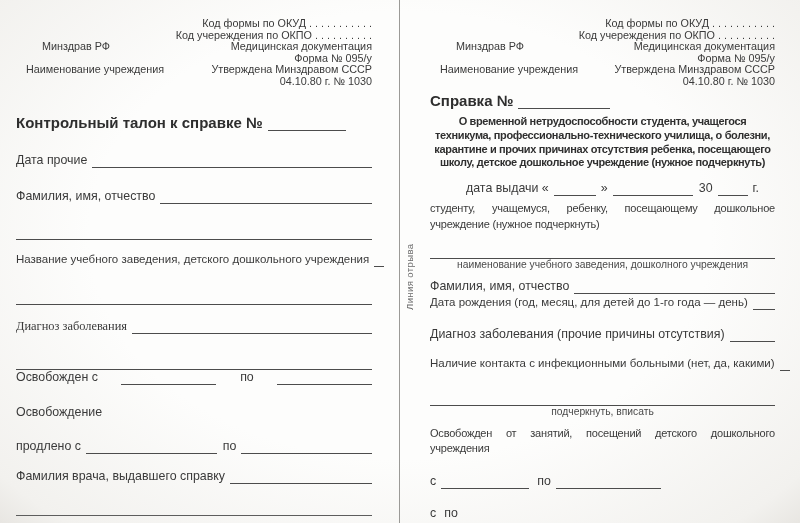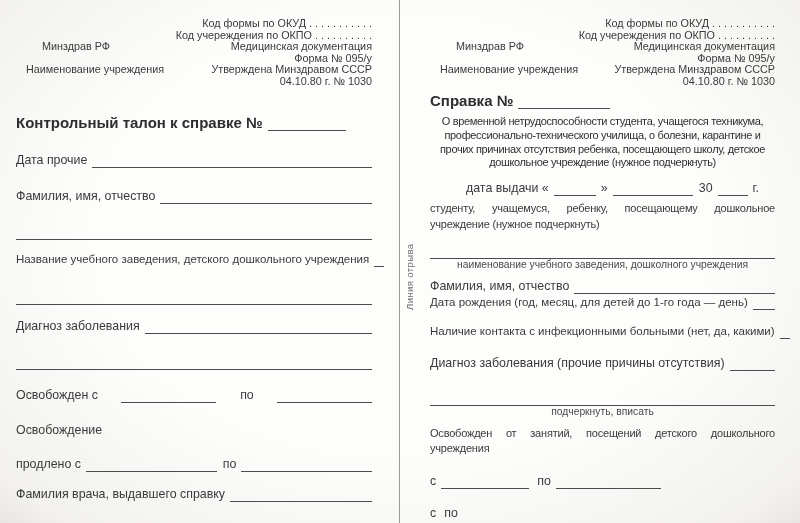--- a/index.html
+++ b/index.html
@@ -30,21 +30,21 @@
   
   .row{display:flex;align-items:flex-end;font-size:12.4px;line-height:15px;}
   .row .lbl{white-space:nowrap;}
   .line{flex:1 1 auto;border-bottom:1px solid #4c4c4c;height:13px;min-width:10px;margin-left:5px;}
   .line.fixed{flex:0 0 auto;}
   .fullline{border-bottom:1px solid #4c4c4c;height:13px;}
   .fullline.thin{border-bottom-color:#5d5d5d;}
   .caption{font-size:10.3px;color:#4a4a4a;text-align:center;line-height:12px;}
   .title-row{display:flex;justify-content:flex-start;align-items:flex-end;font-weight:bold;font-size:15px;color:#2e2e2e;}
   .title-row .line{flex:0 0 auto;}
-  .bold-par{font-weight:normal;font-size:11px;letter-spacing:-.35px;text-align:center;line-height:13.8px;color:#2f2f2f;padding:0 2px;}
+  .bold-par{font-weight:bold;font-size:11px;letter-spacing:-.35px;text-align:center;line-height:13.8px;color:#2f2f2f;padding:0 2px;}
   .justify{text-align:justify;}
   .justify-all{text-align:justify;text-align-last:justify;}
   .small-lbl{font-size:11.5px;}
   .tiny-lbl{font-size:11px;letter-spacing:-.2px;}
 </style>
 </head>
 <body>
 
 <div class="paper">
 
@@ -80,28 +80,28 @@
 
     <div class="fullline" style="margin-top:22px;"></div>
 
     <div class="row small-lbl" style="margin-top:12px;">
       <span class="lbl small-lbl">Название учебного заведения, детского дошкольного учреждения</span>
       <span class="line"></span>
     </div>
 
     <div class="fullline" style="margin-top:24px;"></div>
 
-    <div class="row" style="margin-top:14px;">
+    <div class="row" style="margin-top:14px;font-family:Liberation Serif, serif;">
       <span class="lbl">Диагноз заболевания</span>
       <span class="line"></span>
     </div>
 
     <div class="fullline" style="margin-top:22px;"></div>
 
-    <div class="row" style="margin-top:18px;gap:18px;">
+    <div class="row" style="margin-top:0;gap:18px;">
       <span class="lbl">Освобожден с</span>
       <span class="line"></span>
       <span class="lbl" style="margin-left:6px;">по</span>
       <span class="line"></span>
     </div>
 
     <div class="row" style="margin-top:20px;">
       <span class="lbl">Освобождение</span>
     </div>
 
@@ -164,27 +164,27 @@
     <div class="row" style="margin-top:8px;">
       <span class="lbl">Фамилия, имя, отчество</span>
       <span class="line"></span>
     </div>
 
     <div class="row" style="margin-top:1px;">
       <span class="lbl small-lbl">Дата рождения (год, месяц, для детей до 1-го года — день)</span>
       <span class="line"></span>
     </div>
 
+    <div class="row" style="margin-top:17px;">
+      <span class="lbl">Диагноз заболевания (прочие причины отсутствия)</span>
+      <span class="line"></span>
+    </div>
+
     <div class="row" style="margin-top:14px;">
       <span class="lbl small-lbl">Наличие контакта с инфекционными больными (нет, да, какими)</span>
-      <span class="line"></span>
-    </div>
-
-    <div class="row" style="margin-top:17px;">
-      <span class="lbl">Диагноз заболевания (прочие причины отсутствия)</span>
       <span class="line"></span>
     </div>
 
     <div class="fullline" style="margin-top:21px;"></div>
     <div class="caption">подчеркнуть, вписать</div>
 
     <div class="justify-all tiny-lbl" style="margin-top:8px;line-height:15px;">Освобожден от занятий, посещений детского дошкольного учреждения</div>
 
     <div class="row" style="margin-top:18px;">
       <span class="lbl">с</span>

